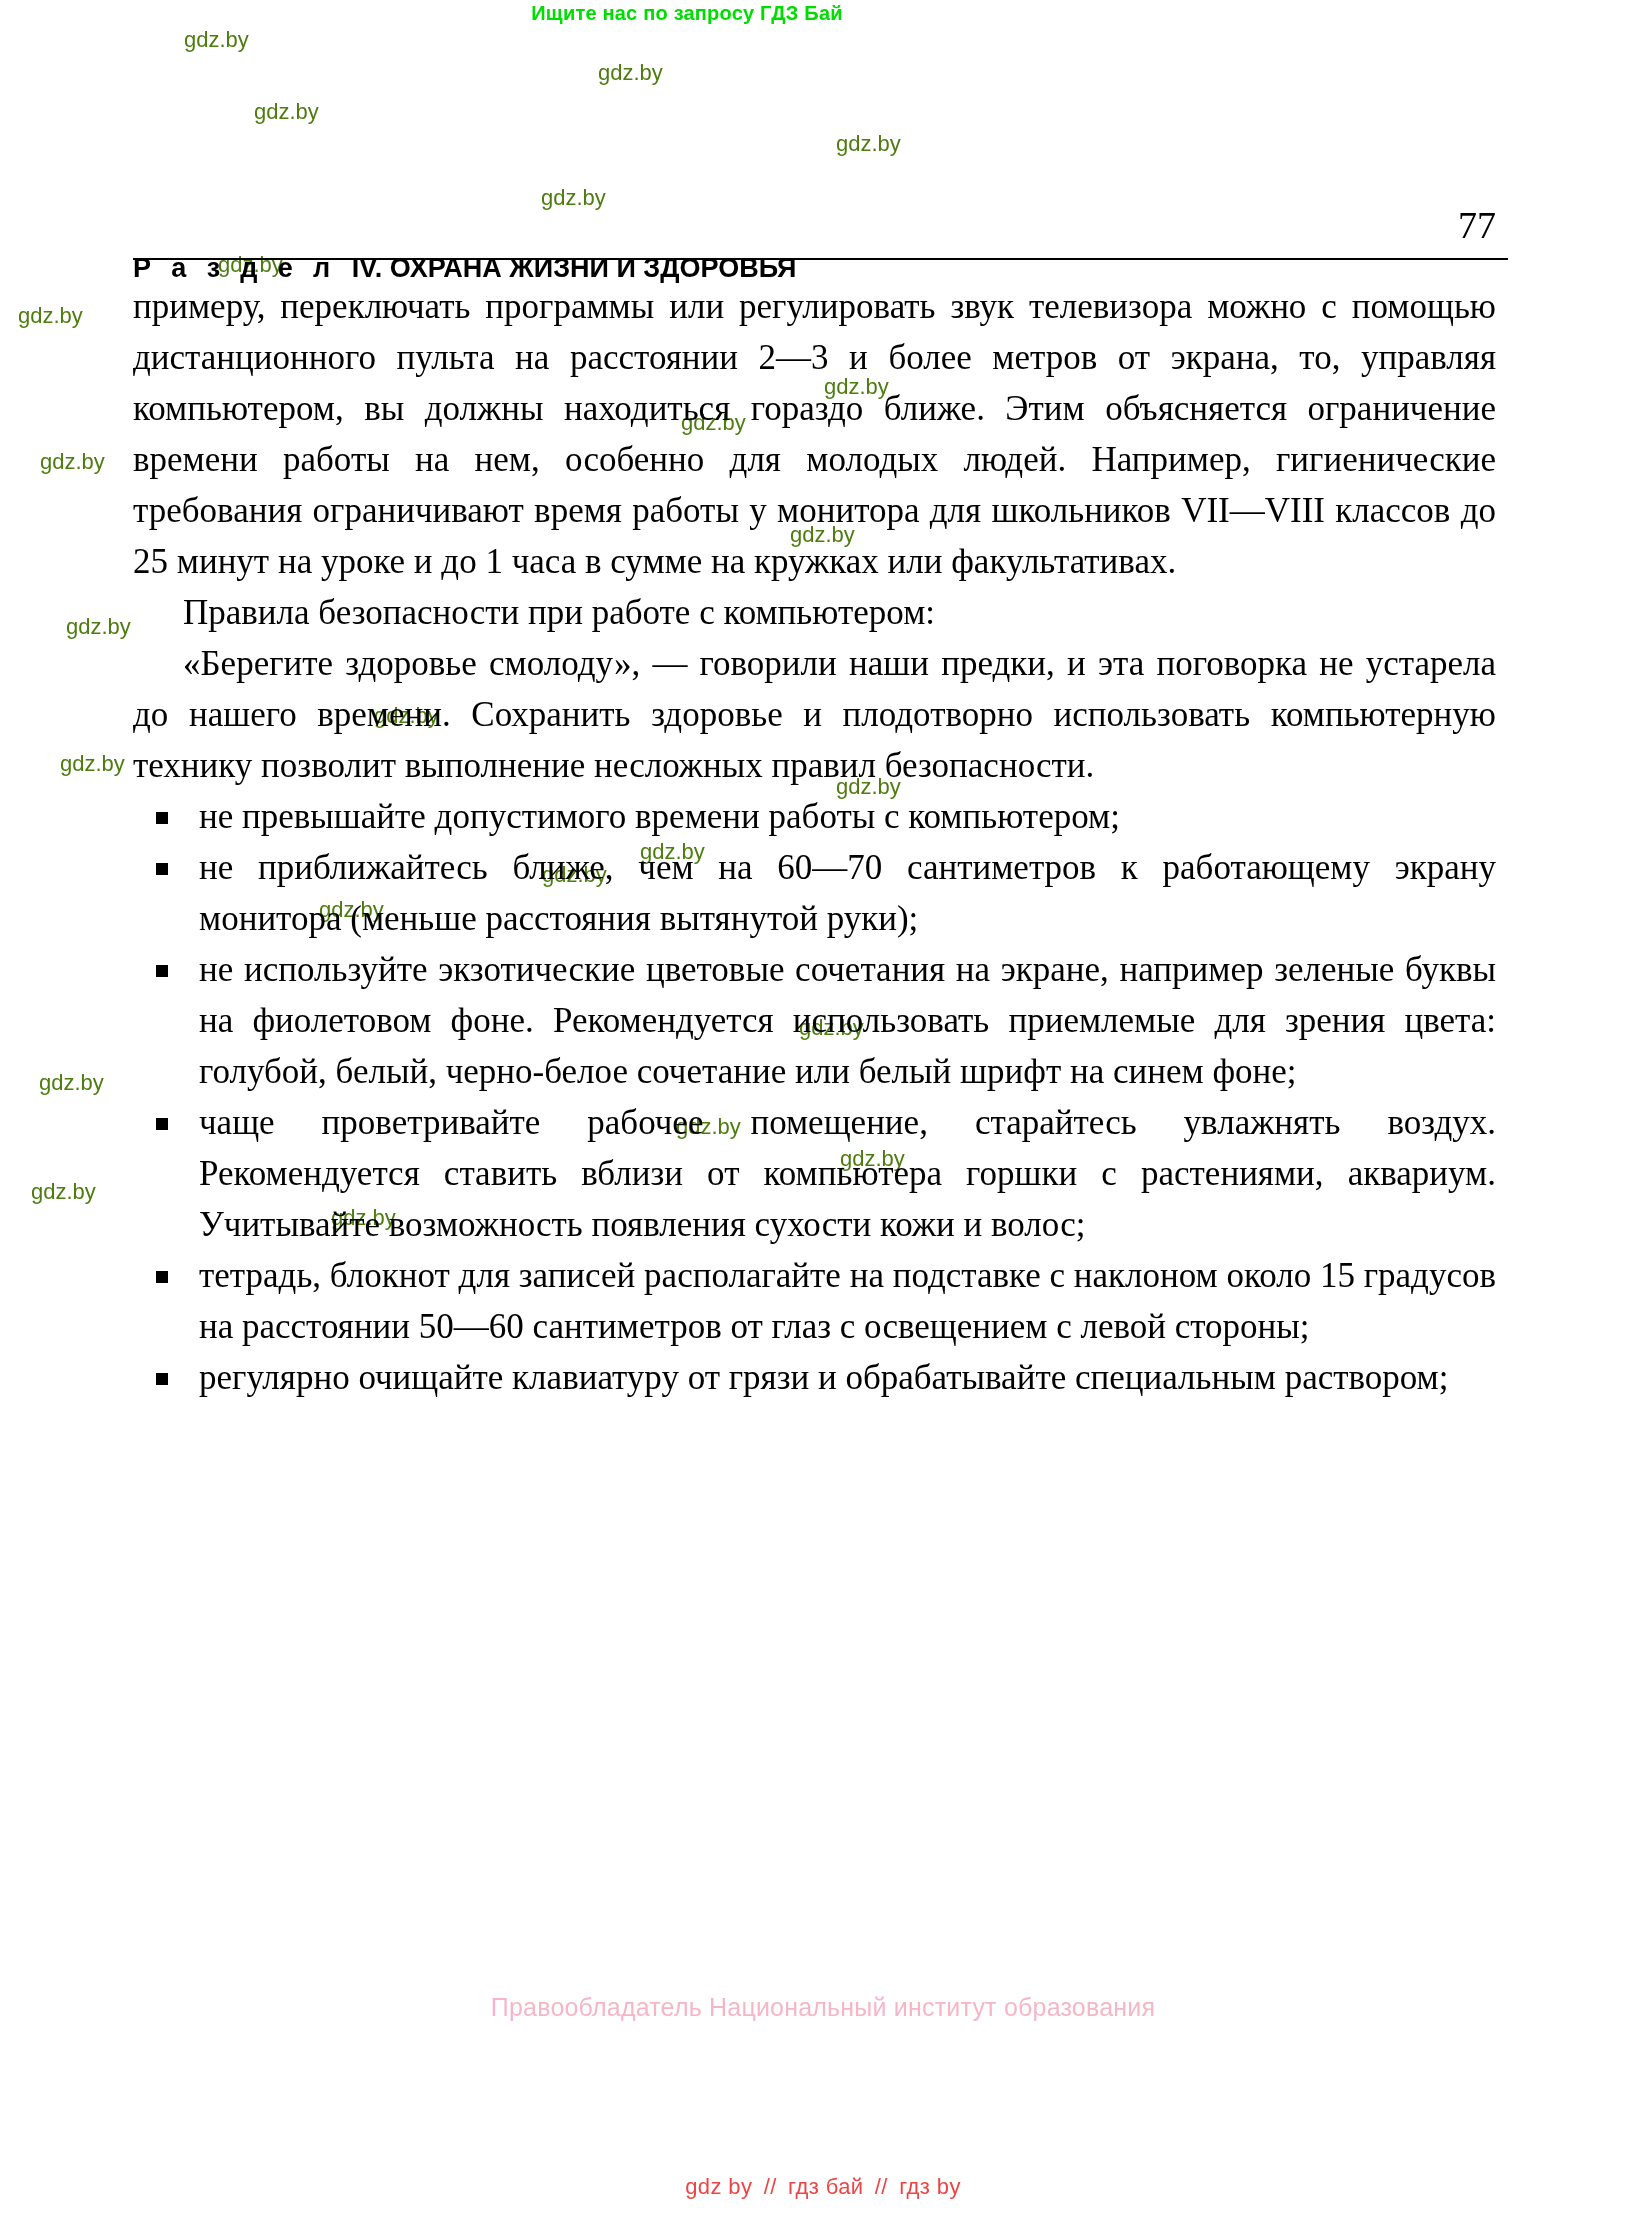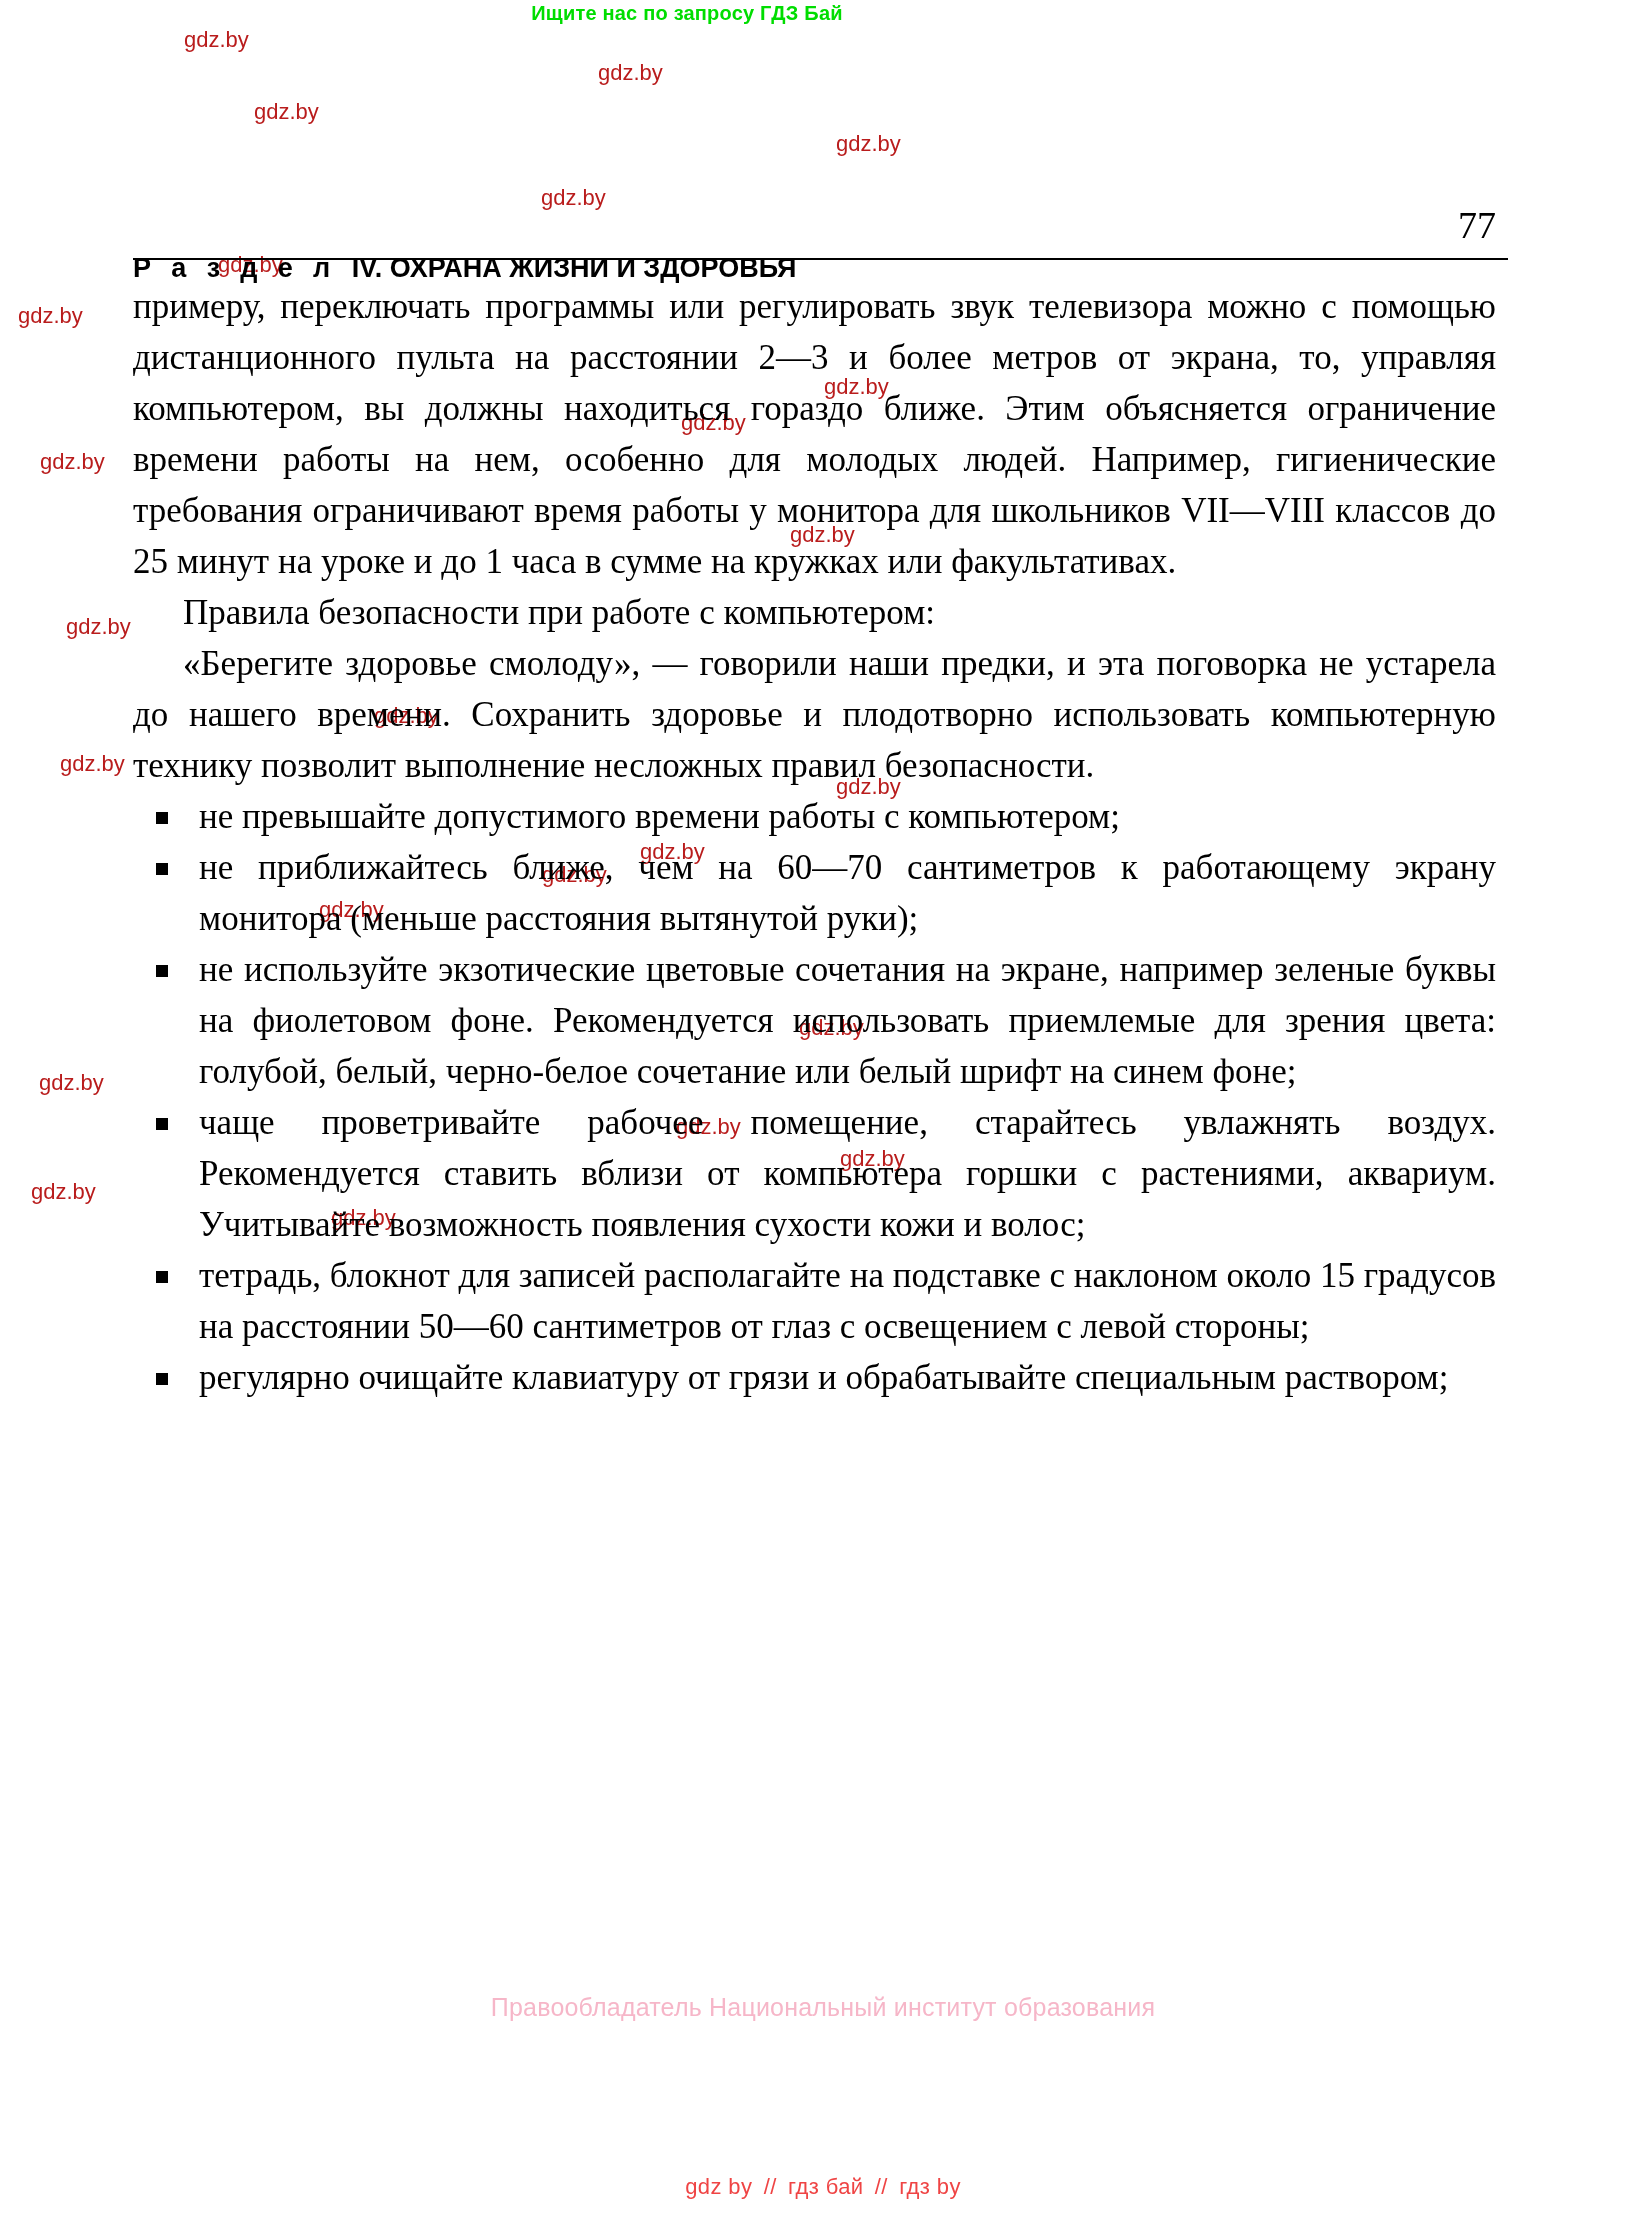--- a/index.html
+++ b/index.html
@@ -30,21 +30,21 @@
     color: #00dd00;
     letter-spacing: 0.2px;
   }
 
   
   .wm {
     position: absolute;
     font-family: "Liberation Sans", "DejaVu Sans", sans-serif;
     font-size: 22px;
     font-weight: 400;
-    color: #b91c1c;
+    color: #4d7c0f;
     white-space: nowrap;
   }
 
   
   .runhead {
     position: absolute;
     left: 133px;
     top: 214px;
     width: 1375px;
     height: 50px;

